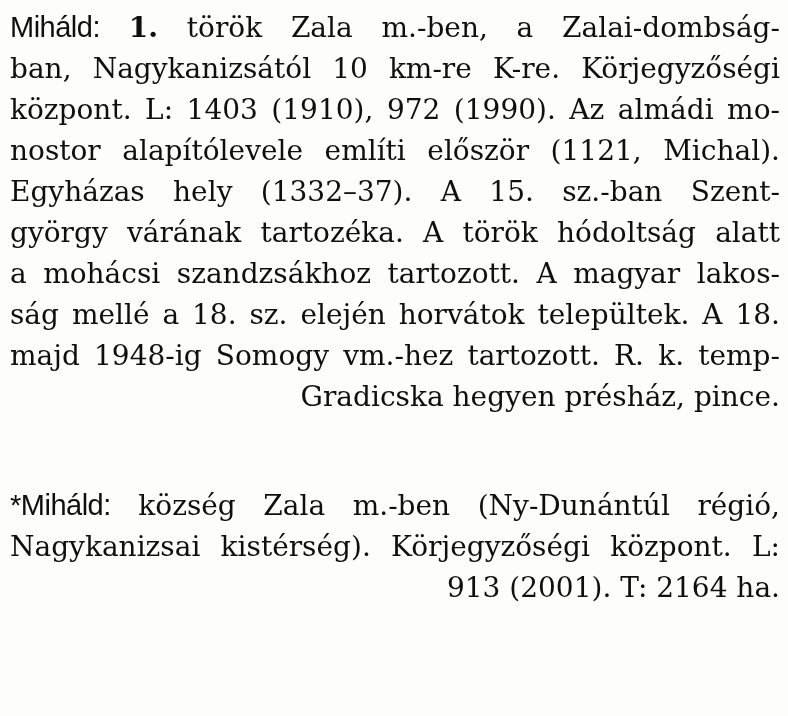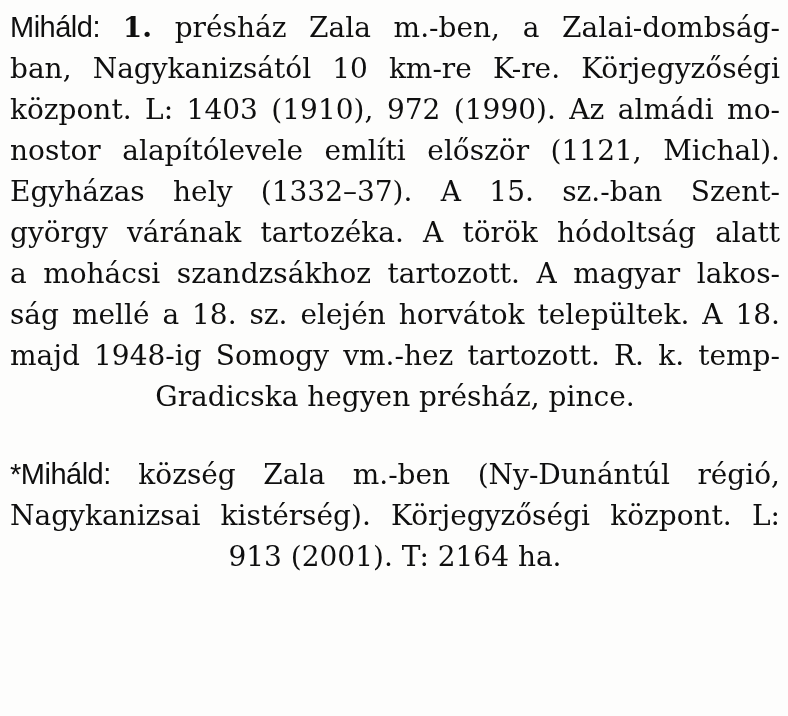--- a/index.html
+++ b/index.html
@@ -15,24 +15,24 @@
     background: #fdfdfc;
     color: #0f0f0f;
     padding: 7px 8px 0 10px;
     overflow: hidden;
     font-family: "DejaVu Serif", "Liberation Serif", serif;
     font-size: 28px;
     line-height: 41px;
     -webkit-font-smoothing: antialiased;
   }
   .entry { margin: 0; }
-  .entry2 { margin-top: 37px; }
+  .entry2 { margin-top: 68px; }
   .ln {
     width: 100%;
-    text-align: center;
+    text-align: right;
     white-space: normal;
   }
   .ln.j {
     text-align: justify;
     text-align-last: justify;
   }
   .hw {
     font-family: "Liberation Sans", "DejaVu Sans", sans-serif;
     font-weight: 400;
     letter-spacing: -0.5px;
@@ -41,21 +41,21 @@
   .num {
     font-weight: 700;
   }
 </style>
 </head>
 <body>
 
 <div class="page">
 
   <div class="entry">
-    <div class="ln j"><span class="hw">Miháld:</span> <span class="num">1.</span> <span>présház Zala m.-ben, a Zalai-dombság-</span></div>
+    <div class="ln j"><span class="hw">Miháld:</span> <span class="num">1.</span> <span>török Zala m.-ben, a Zalai-dombság-</span></div>
     <div class="ln j">ban, Nagykanizsától 10 km-re K-re. Körjegyzőségi</div>
     <div class="ln j">központ. L: 1403 (1910), 972 (1990). Az almádi mo-</div>
     <div class="ln j">nostor alapítólevele említi először (1121, Michal).</div>
     <div class="ln j">Egyházas hely (1332–37). A 15. sz.-ban Szent-</div>
     <div class="ln j">györgy várának tartozéka. A török hódoltság alatt</div>
     <div class="ln j">a mohácsi szandzsákhoz tartozott. A magyar lakos-</div>
     <div class="ln j">ság mellé a 18. sz. elején horvátok települtek. A 18.</div>
     <div class="ln j">majd 1948-ig Somogy vm.-hez tartozott. R. k. temp-</div>
     <div class="ln">Gradicska hegyen présház, pince.</div>
   </div>

